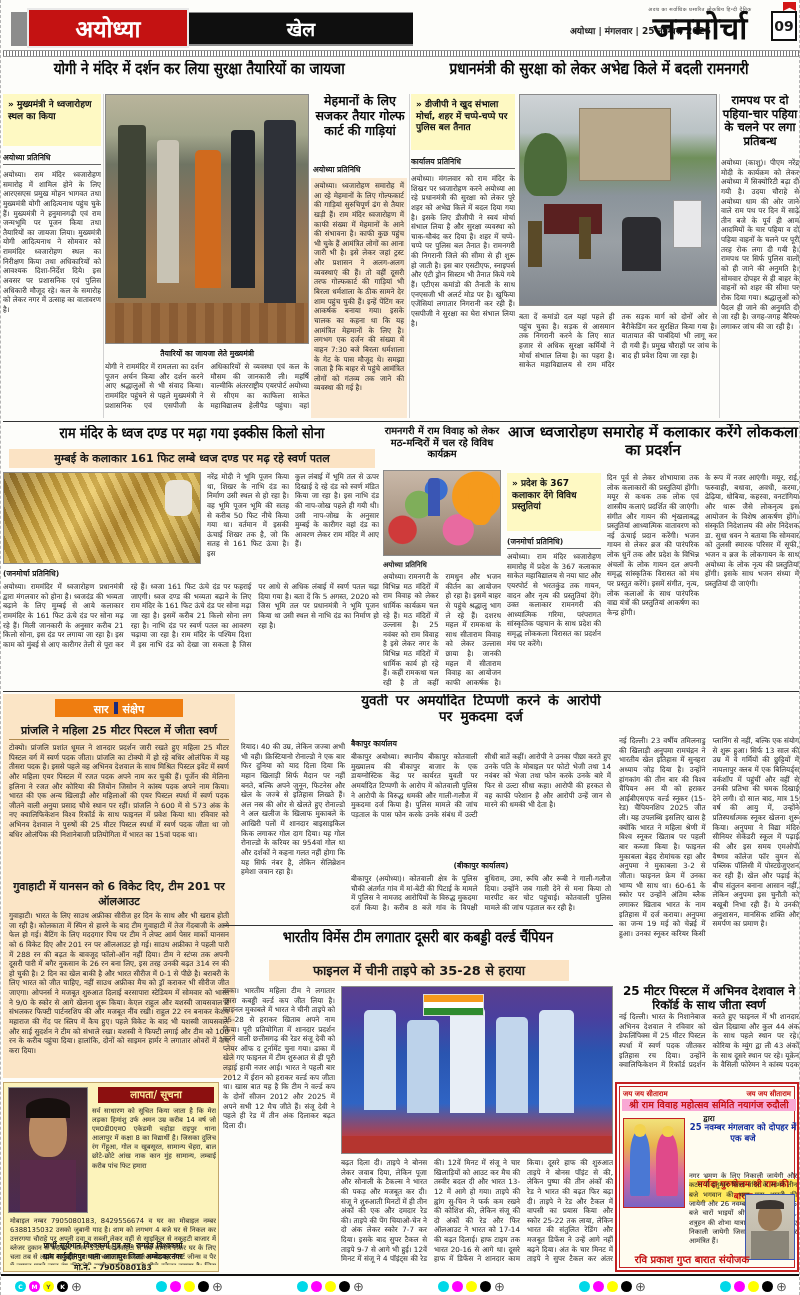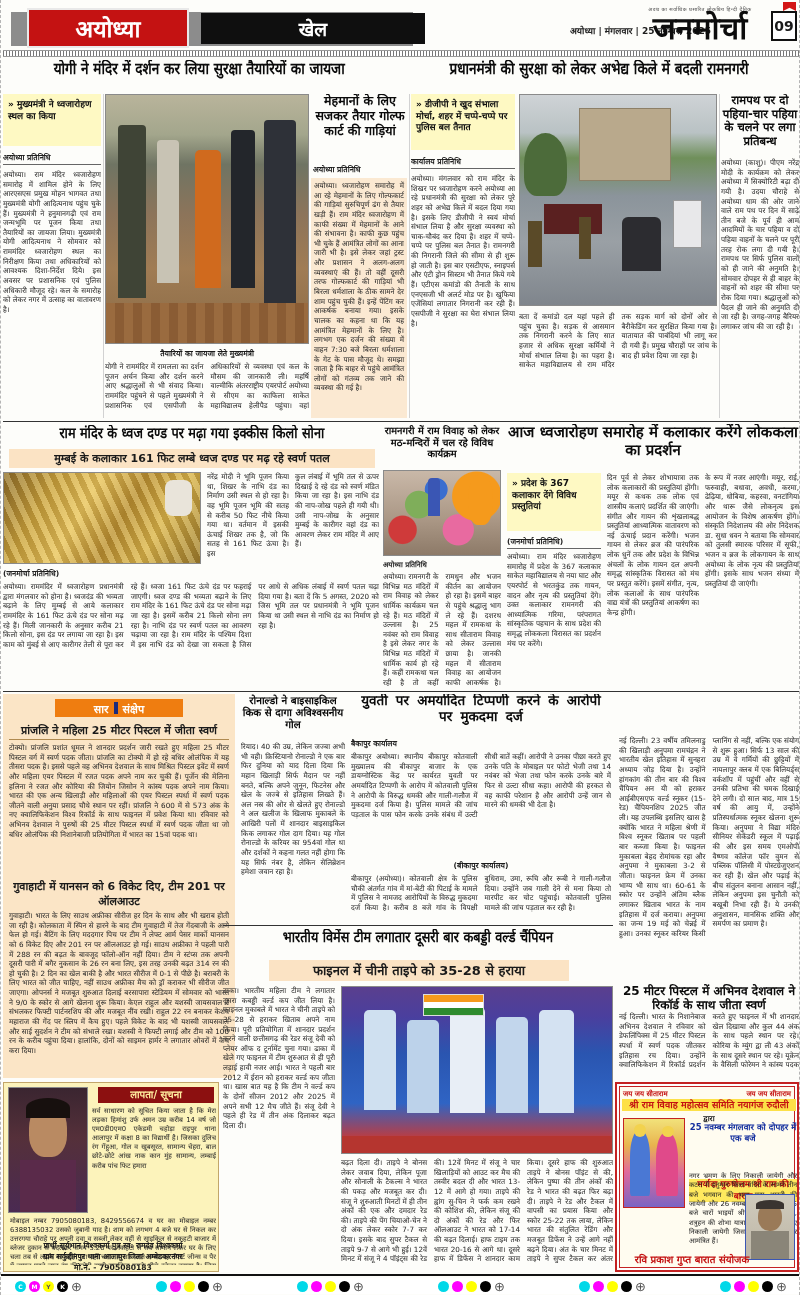--- a/index.html
+++ b/index.html
@@ -33,41 +33,41 @@
   .saarbar{width:128px;margin:0 auto;background:#ef7d10;color:#fff;font-weight:900;font-size:11px;display:flex;align-items:center;justify-content:center;gap:5px;height:18px;}
   .saartick{width:4px;height:12px;background:#1a2a7a;}
   .saarh{font-size:11px;font-weight:bold;text-align:center;margin:5px 0 3px 0;}
   
   .notice{background:#fcf3bb;border:1px solid #c2a66a;}
   .notehdr{background:#8c1010;color:#ffec9e;font-weight:bold;font-size:10px;text-align:center;line-height:16px;}
   .petit{font-size:7.6px;font-weight:bold;text-align:center;line-height:1.35;}
   
   .adbox{background:#fffcf0;border:2px solid #c42222;box-shadow:inset 0 0 0 2px #fff,inset 0 0 0 3px #c42222;}
   .adjai{color:#c41212;font-weight:bold;font-size:7px;}
-  .adtitle{color:#c41212;font-weight:900;font-size:9.5px;text-align:center;background:#fde047;line-height:1.25;}
+  .adtitle{color:#c41212;font-weight:900;font-size:9.5px;text-align:center;background:#f9a8d4;line-height:1.25;}
   .adblue{color:#16309e;font-weight:bold;font-size:8.5px;text-align:center;line-height:1.3;}
   .adred{color:#c41212;font-weight:900;font-size:9px;text-align:center;background:#ffe95e;line-height:1.3;margin-top:33px;}
   .adbody{font-size:6.9px;line-height:1.35;text-align:justify;color:#222;}
   .adsign{color:#c41212;font-weight:900;font-size:10px;text-align:center;}
   
   .cstrip{display:flex;align-items:center;justify-content:space-between;padding:0 14px;background:#fff;}
   .cgrp{display:flex;align-items:center;gap:3px;}
   .dot{width:11px;height:11px;border-radius:50%;display:flex;align-items:center;justify-content:center;font-size:6px;font-weight:bold;}
   .reg{font-size:13px;color:#555;line-height:1;}
 </style>
 </head>
 <body>
 
 <div class="page">
 
   <div class="abs graybar" style="left:10px;top:12px;width:402px;height:34px;"></div>
   <div class="abs redbox" style="left:26px;top:8px;width:162px;height:40px;">
       <span>अयोध्या</span>
     </div>
-  <div class="abs blackbox" style="left:200px;top:13px;width:224px;height:31px;">
+  <div class="abs blackbox" style="left:188px;top:13px;width:224px;height:31px;">
       <span>खेल</span>
     </div>
   <div class="abs dateline" style="left:528px;top:24px;width:182px;">अयोध्या | मंगलवार | 25 नवम्बर, 2025</div>
   <div class="abs tagline" style="left:628px;top:6px;width:142px;">अवध का सर्वाधिक प्रसारित लोकप्रिय हिन्दी दैनिक</div>
   <div class="abs mast" style="left:626px;top:13px;width:146px;">जनमोर्चा</div>
   <div class="abs flag" style="left:782px;top:2px;width:13px;height:9px;"></div>
   <div class="abs pgbox" style="left:770px;top:11px;width:26px;height:30px;">
       <span>09</span>
     </div>
   <div class="abs stripes" style="left:2px;top:50px;width:796px;height:7px;"></div>
@@ -165,21 +165,20 @@
       <span>सार</span>
       <span class="saartick"></span>
       <span>संक्षेप</span>
     </div>
     <div class="saarh" style="border-bottom:1px solid #b08a50;padding-bottom:2px;">प्रांजलि ने महिला 25 मीटर पिस्टल में जीता स्वर्ण</div>
     <div class="bt" style="height:130px;">टोक्यो। प्रांजलि प्रशांत धूमल ने शानदार प्रदर्शन जारी रखते हुए महिला 25 मीटर पिस्टल वर्ग में स्वर्ण पदक जीता। प्रांजलि का टोक्यो में हो रहे बधिर ओलंपिक में यह तीसरा पदक है। इससे पहले वह अभिनव देशवाल के साथ मिश्रित पिस्टल इवेंट में स्वर्ण और महिला एयर पिस्टल में रजत पदक अपने नाम कर चुकी हैं। पूर्जेन की मेलिना हलिना ने रजत और कोरिया की जियोन जिसोन ने कांस्य पदक अपने नाम किया। भारत की एक अन्य खिलाड़ी और महिलाओं की एयर पिस्टल स्पर्धा में स्वर्ण पदक जीतने वाली अनुया प्रसाद चौथे स्थान पर रहीं। प्रांजलि ने 600 में से 573 अंक के नए क्वालिफिकेशन विश्व रिकॉर्ड के साथ फाइनल में प्रवेश किया था। रविवार को अभिनव देशवाल ने पुरुषों की 25 मीटर पिस्टल स्पर्धा में स्वर्ण पदक जीता था जो बधिर ओलंपिक की निशानेबाजी प्रतियोगिता में भारत का 15वां पदक था।</div>
     <div class="saarh">गुवाहाटी में यानसन को 6 विकेट दिए, टीम 201 पर ऑलआउट</div>
     <div class="bt" style="height:186px;">गुवाहाटी। भारत के लिए साउथ अफ्रीका सीरीज हर दिन के साथ और भी खराब होती जा रही है। कोलकाता में स्पिन से हारने के बाद टीम गुवाहाटी में तेज गेंदबाजी के आगे फेल हो गई। बैटिंग के लिए मददगार पिच पर टीम ने लेफ्ट आर्म पेसर मार्को यानसन को 6 विकेट दिए और 201 रन पर ऑलआउट हो गई। साउथ अफ्रीका ने पहली पारी में 288 रन की बढ़त के बावजूद फॉलो-ऑन नहीं दिया। टीम ने स्टंप्स तक अपनी दूसरी पारी में बगैर नुकसान के 26 रन बना लिए, इस तरह उनकी बढ़त 314 रन की हो चुकी है। 2 दिन का खेल बाकी है और भारत सीरीज में 0-1 से पीछे है। बराबरी के लिए भारत को जीत चाहिए, नहीं साउथ अफ्रीका मैच को ड्रॉ कराकर भी सीरीज जीत जाएगा। ओपनर्स ने मजबूत शुरुआत दिलाई बरसापारा स्टेडियम में सोमवार को भारत ने 9/0 के स्कोर से आगे खेलना शुरू किया। केएल राहुल और यशस्वी जायसवाल ने संभलकर फिफ्टी पार्टनरशिप की और मजबूत नींव रखी। राहुल 22 रन बनाकर केशव महाराज की गेंद पर स्लिप में कैच हुए। पहले विकेट के बाद भी यशस्वी जायसवाल और साई सुदर्शन ने टीम को संभाले रखा। यशस्वी ने फिफ्टी लगाई और टीम को 100 रन के करीब पहुंचा दिया। हालांकि, दोनों को साइमन हार्मर ने लगातार ओवरों में कैच करा दिया।</div>
   </div>
 
-  <div class="abs hl" style="left:240px;top:694px;width:104px;height:44px;font-size:10.3px;">रोनाल्डो ने बाइसाइकिल किक से दागा अविश्वसनीय गोल</div>
   <div class="abs bt" style="left:240px;top:742px;width:104px;height:180px;">रियाद। 40 की उम्र, लेकिन जज्बा अभी भी वही। क्रिस्टियानो रोनाल्डो ने एक बार फिर दुनिया को याद दिला दिया कि महान खिलाड़ी सिर्फ मैदान पर नहीं बनते, बल्कि अपने जुनून, फिटनेस और खेल के जज्बे से इतिहास लिखते हैं। अल नस्र की ओर से खेलते हुए रोनाल्डो ने अल खलीज के खिलाफ मुकाबले के आखिरी पलों में शानदार बाइसाइकिल किक लगाकर गोल दाग दिया। यह गोल रोनाल्डो के करियर का 954वां गोल था और दर्शकों ने कहना गलत नहीं होगा कि यह सिर्फ नंबर है, लेकिन सेलिब्रेशन हमेशा जवान रहा है।</div>
 
   <div class="abs hl" style="left:350px;top:694px;width:260px;height:40px;font-size:13.5px;font-family:Liberation Mono, monospace;">युवती पर अमर्यादित टिप्पणी करने के आरोपी पर मुकदमा दर्ज</div>
   <div class="abs byl" style="left:350px;top:738px;width:90px;border-bottom:none;">बैकापुर कार्यालय</div>
   <div class="abs bt c2" style="left:350px;top:752px;width:260px;height:84px;">बीकापुर अयोध्या। स्थानीय बीकापुर कोतवाली मुख्यालय की बीकापुर बाजार के एक डायग्नोस्टिक केंद्र पर कार्यरत युवती पर अमर्यादित टिप्पणी के आरोप में कोतवाली पुलिस ने आरोपी के विरुद्ध धमकी और गाली-गलौज में मुकदमा दर्ज किया है। पुलिस मामले की जांच पड़ताल के पास फोन करके उनके संबंध में उल्टी सीधी बातें कहीं। आरोपी ने उनका पीछा करते हुए उनके पति के मोबाइल पर फोटो भेजी तथा 14 नवंबर को भेजा तथा फोन करके उनके बारे में फिर से उल्टा सीधा कहा। आरोपी की हरकत से वह काफी परेशान है और आरोपी उन्हें जान से मारने की धमकी भी देता है।</div>
   <div class="abs cap" style="left:350px;top:860px;width:260px;">(बीकापुर कार्यालय)</div>
   <div class="abs bt c2" style="left:350px;top:874px;width:260px;height:48px;">बीकापुर (अयोध्या)। कोतवाली क्षेत्र के पुलिस चौकी अंतर्गत गांव में मां-बेटी की पिटाई के मामले में पुलिस ने नामजद आरोपियों के विरुद्ध मुकदमा दर्ज किया है। करीब 8 बजे गांव के विपक्षी बुधिराम, उमा, रूचि और रूबी ने गाली-गलौज दिया। उन्होंने जब गाली देने से मना किया तो मारपीट कर चोट पहुंचाई। कोतवाली पुलिस मामले की जांच पड़ताल कर रही है।</div>
 
   <div class="abs bt c2" style="left:618px;top:736px;width:180px;height:242px;">नई दिल्ली। 23 वर्षीय तमिलनाडु की खिलाड़ी अनुपमा रामचंद्रन ने भारतीय खेल इतिहास में सुनहरा अध्याय जोड़ दिया है। उन्होंने हांगकांग की तीन बार की विश्व चैंपियन अन यी को हराकर आईबीएसएफ वर्ल्ड स्नूकर (15-रेड) चैंपियनशिप 2025 जीत ली। यह उपलब्धि इसलिए खास है क्योंकि भारत ने महिला श्रेणी में विश्व स्नूकर खिताब पर पहली बार कब्जा किया है। फाइनल मुकाबला बेहद रोमांचक रहा और अनुपमा ने मुकाबला 3-2 से जीता। फाइनल फ्रेम में उनका भाग्य भी साथ था। 60-61 के स्कोर पर उन्होंने अंतिम ब्लैक लगाकर खिताब भारत के नाम इतिहास में दर्ज कराया। अनुपमा का जन्म 19 मई को चेन्नई में हुआ। उनका स्नूकर करियर किसी प्लानिंग से नहीं, बल्कि एक संयोग से शुरू हुआ। सिर्फ 13 साल की उम्र में वे गर्मियों की छुट्टियों में नायलापुर क्लब में एक बिलियर्ड्स वर्कशॉप में पहुंचीं और वहीं से उनकी प्रतिभा की चमक दिखाई देने लगी। दो साल बाद, मात्र 15 वर्ष की आयु में, उन्होंने प्रतिस्पर्धात्मक स्नूकर खेलना शुरू किया। अनुपमा ने विद्या मंदिर सीनियर सेकेंडरी स्कूल में पढ़ाई की और इस समय एमओपी वैष्णव कॉलेज फॉर वुमन से पब्लिक पॉलिसी में पोस्टग्रेजुएशन कर रही हैं। खेल और पढ़ाई के बीच संतुलन बनाना आसान नहीं, लेकिन अनुपमा इस चुनौती को बखूबी निभा रही हैं। ये उनकी अनुशासन, मानसिक शक्ति और समर्पण का प्रमाण है।</div>
 

